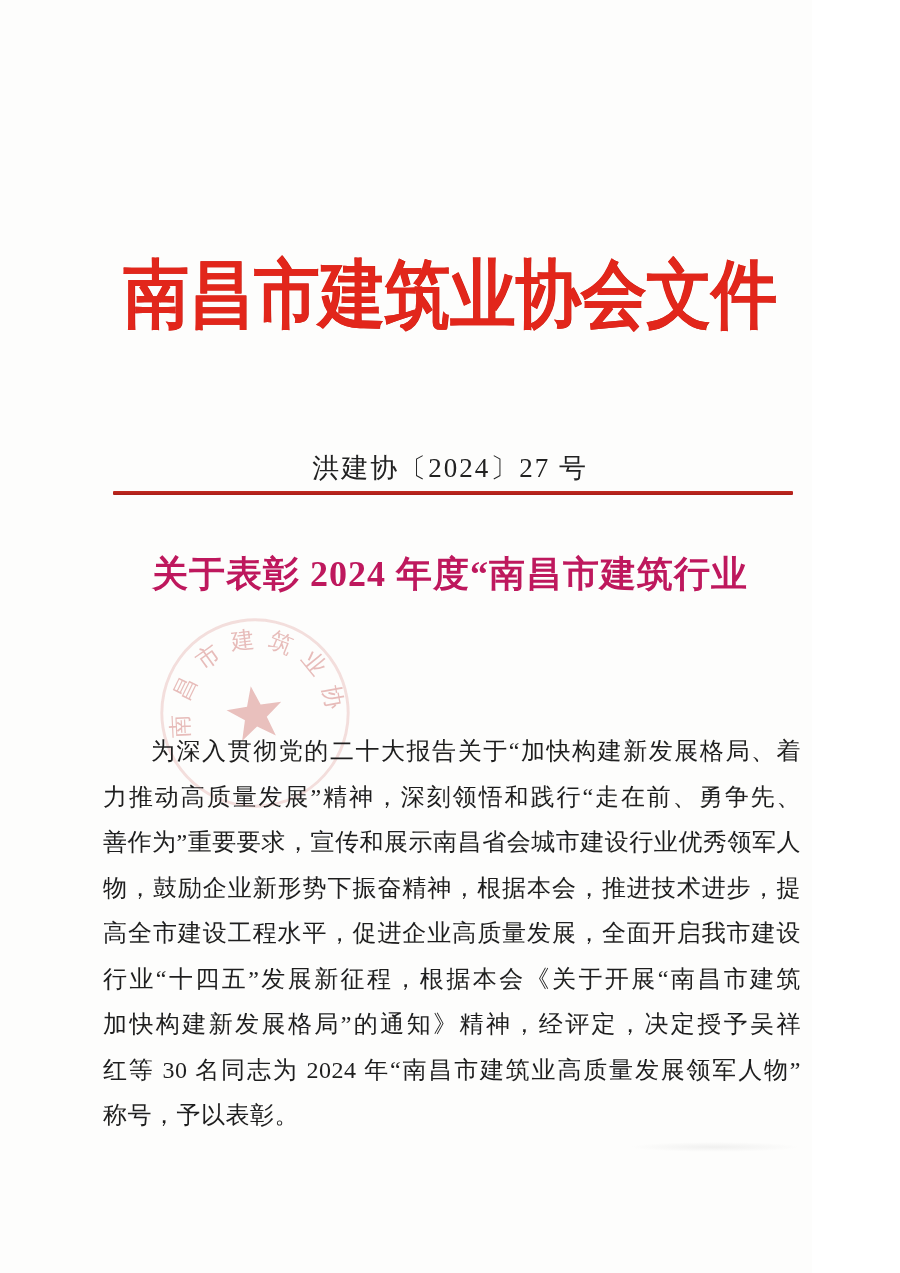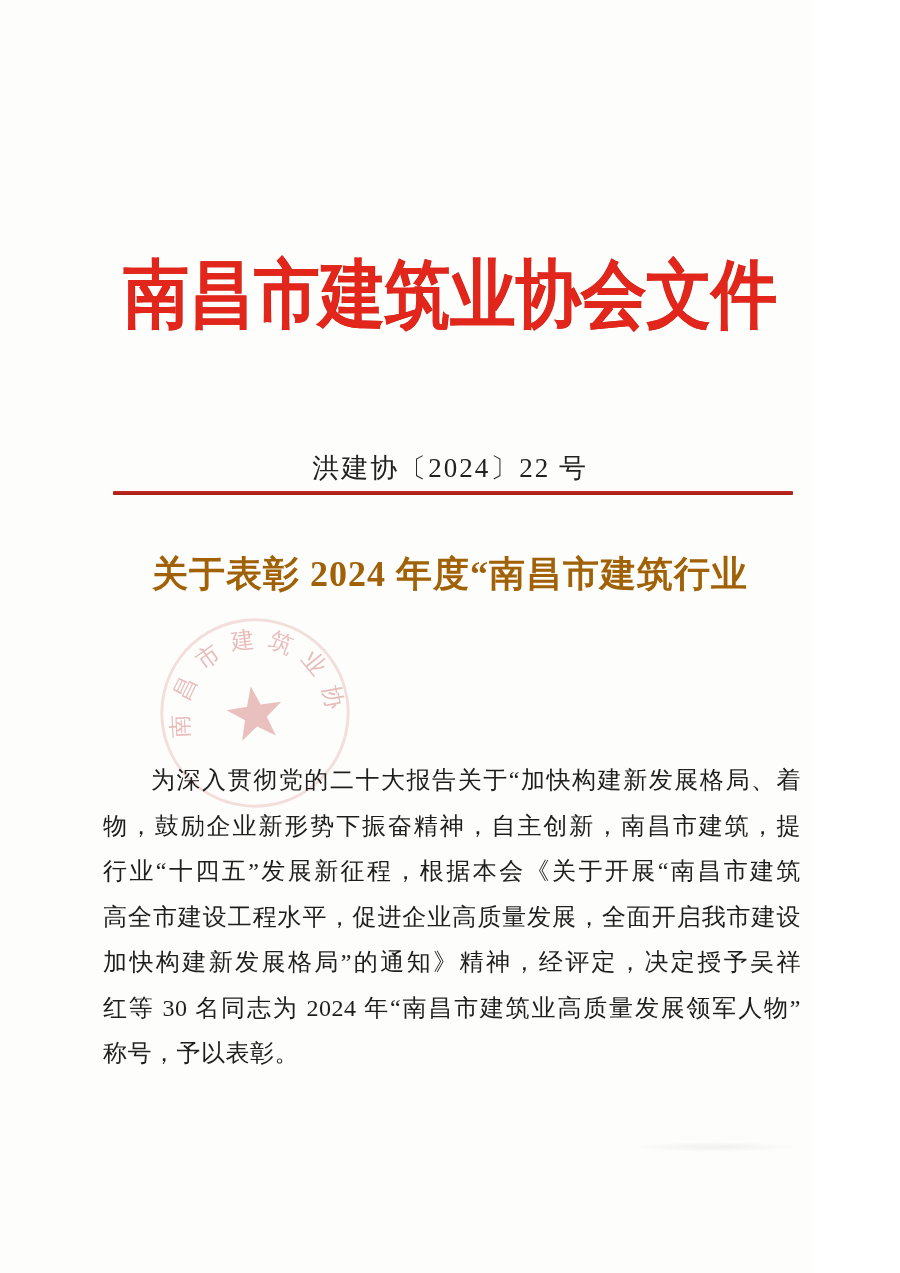--- a/index.html
+++ b/index.html
@@ -61,21 +61,21 @@
 
   
   .doc-title {
     position: absolute;
     left: 0;
     top: 549px;
     width: 900px;
     text-align: center;
     font-size: 36px;
     font-weight: bold;
-    color: #a16207;
+    color: #be185d;
     line-height: 50px;
     letter-spacing: 1px;
     white-space: nowrap;
   }
 
   
   .seal {
     position: absolute;
     left: 156px;
     top: 614px;
@@ -84,21 +84,21 @@
     transform: rotate(-9deg);
     opacity: 0.85;
     mix-blend-mode: multiply;
     pointer-events: none;
   }
 
   
   .doc-body {
     position: absolute;
     left: 103px;
-    top: 758px;
+    top: 729px;
     width: 698px;
     font-size: 24px;
     color: #1e1e1e;
     letter-spacing: 0.5px;
   }
   .body-line {
     height: 45.5px;
     line-height: 45.5px;
     text-align: justify;
     text-align-last: justify;
@@ -124,44 +124,46 @@
     pointer-events: none;
   }
 </style>
 </head>
 <body>
 
 <div class="page">
 
   <div class="masthead">南昌市建筑业协会文件</div>
 
-  <div class="doc-number">洪建协〔2024〕22 号</div>
+  <div class="doc-number">洪建协〔2024〕27 号</div>
 
   <div class="red-rule"></div>
 
   <div class="doc-title">
     <div>关于表彰 2024 年度“南昌市建筑行业</div>
   </div>
 
   <svg class="seal" viewBox="0 0 204 204">
     <defs>
       <path id="sealArc" d="M 36 130 A 72 72 0 1 1 172 130" fill="none"></path>
     </defs>
     <circle cx="102" cy="102" r="96" fill="none" stroke="rgba(199,88,82,0.22)" stroke-width="3"></circle>
     <polygon points="102,74 109.1,94.3 130.5,94.7 113.4,107.7 119.6,128.3 102,116 84.4,128.3 90.6,107.7 73.5,94.7 94.9,94.3" fill="rgba(198,84,78,0.42)"></polygon>
     <text font-size="24" letter-spacing="12" fill="rgba(197,85,79,0.45)" font-family="Liberation Serif, DejaVu Serif, serif">
       <textPath href="#sealArc" startOffset="14">南昌市建筑业协会</textPath>
     </text>
   </svg>
 
   <div class="doc-body">
     <div class="body-line first">为深入贯彻党的二十大报告关于“加快构建新发展格局、着</div>
-    <div class="body-line">物，鼓励企业新形势下振奋精神，自主创新，南昌市建筑，提</div>
+    <div class="body-line">力推动高质量发展”精神，深刻领悟和践行“走在前、勇争先、</div>
+    <div class="body-line">善作为”重要要求，宣传和展示南昌省会城市建设行业优秀领军人</div>
+    <div class="body-line">物，鼓励企业新形势下振奋精神，根据本会，推进技术进步，提</div>
+    <div class="body-line">高全市建设工程水平，促进企业高质量发展，全面开启我市建设</div>
     <div class="body-line">行业“十四五”发展新征程，根据本会《关于开展“南昌市建筑</div>
-    <div class="body-line">高全市建设工程水平，促进企业高质量发展，全面开启我市建设</div>
     <div class="body-line">加快构建新发展格局”的通知》精神，经评定，决定授予吴祥</div>
     <div class="body-line">红等 30 名同志为 2024 年“南昌市建筑业高质量发展领军人物”</div>
     <div class="body-line last">称号，予以表彰。</div>
   </div>
 
   <div class="scan-smudge"></div>
 
 </div>
 
 </body></html>

